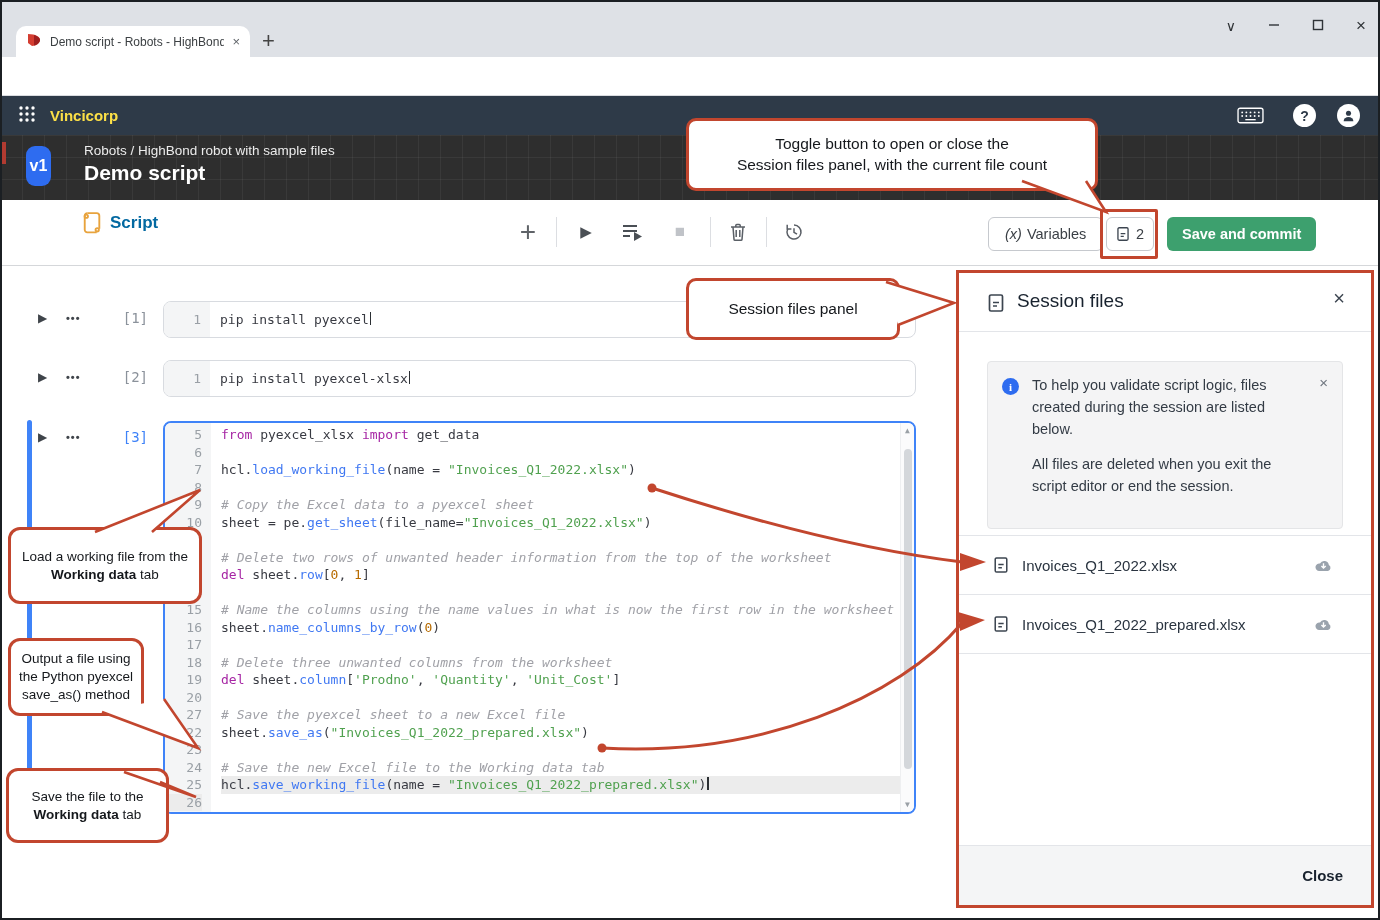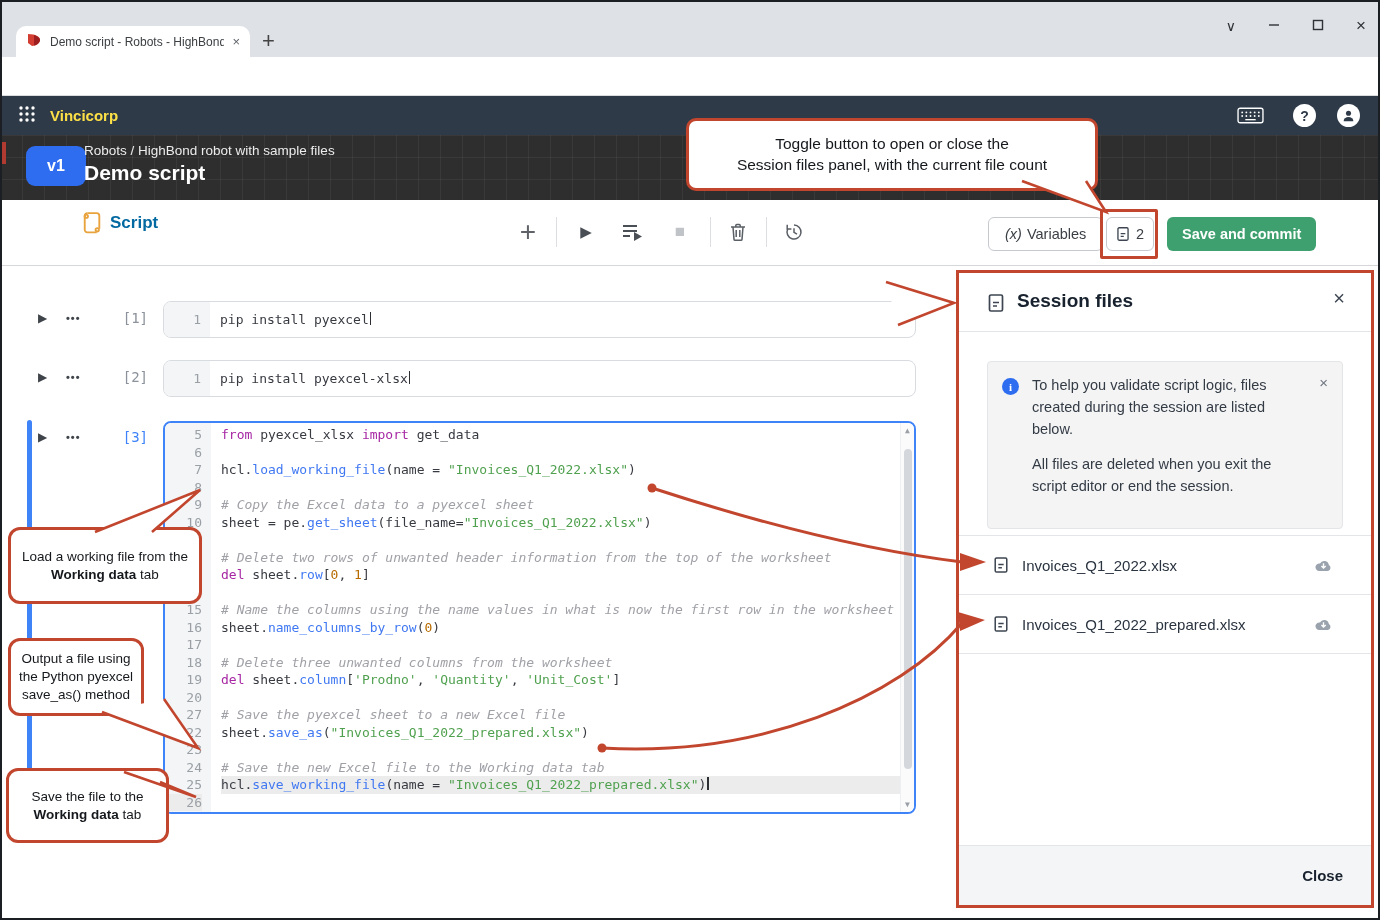--- a/index.html
+++ b/index.html
@@ -29,21 +29,21 @@
   #gridic{margin-left:18px;}
   .navcirc{width:23px;height:23px;border-radius:50%;background:#fff;display:flex;align-items:center;justify-content:center;
            color:#2e3a48;font-weight:700;font-size:14px;}
 
   
   #appheader{position:absolute;left:0;top:135px;width:1380px;height:65px;background:var(--headerbg);
     background-image:linear-gradient(rgba(255,255,255,.05) 1px,transparent 1px),
                      linear-gradient(90deg,rgba(255,255,255,.05) 1px,transparent 1px);
     background-size:22px 22px;}
   #redsliver{position:absolute;left:0;top:7px;width:6px;height:22px;background:#b23b31;}
-  #v1badge{position:absolute;left:26px;top:11px;width:60px;height:40px;border-radius:9px;background:var(--blue);
+  #v1badge{position:absolute;left:26px;top:11px;width:25px;height:40px;border-radius:9px;background:var(--blue);
            color:#fff;font-weight:700;font-size:16px;display:flex;align-items:center;justify-content:center;}
   #breadcrumb{position:absolute;left:84px;top:8px;font-size:13.5px;color:#ececec;}
   #apptitle{position:absolute;left:84px;top:26px;font-size:21px;font-weight:700;color:#fff;text-align:right;}
 
   
   #toolbar{position:absolute;left:0;top:200px;width:1380px;height:66px;background:#fff;border-bottom:1px solid #d5d7da;box-sizing:border-box;}
   #scripticon{position:absolute;left:80px;top:10px;}
   #scriptlabel{position:absolute;left:110px;top:13px;font-size:17px;font-weight:700;color:#0369a1;}
   .tbic{position:absolute;top:18px;width:28px;height:28px;display:flex;align-items:center;justify-content:center;color:#4a4f55;}
   .tbdiv{position:absolute;top:17px;width:1px;height:30px;background:#dcdee2;}
@@ -76,21 +76,21 @@
   .tk-c{color:#a0a1a7;font-style:italic;}
   .caret{display:inline-block;width:1.5px;height:13px;background:#2b2f33;margin-left:1px;vertical-align:-1px;}
   #sbar{width:13px;flex:none;position:relative;background:#fbfbfc;border-left:1px solid #eeeff1;}
   #sbar .arr{position:absolute;left:0;width:13px;text-align:center;font-size:8px;color:#9aa0a6;}
   #sthumb{position:absolute;left:2.5px;top:26px;width:8px;height:320px;background:#d4d7db;border-radius:4px;}
 
   
   #panel{position:absolute;left:956px;top:270px;width:418px;height:638px;background:#fff;border:3px solid var(--ann);
          box-sizing:border-box;z-index:40;}
   #p-doc{position:absolute;left:28px;top:20px;color:#3c4550;}
-  #p-title{position:absolute;left:58px;top:17px;font-size:19px;font-weight:700;color:#18222e;}
+  #p-title{position:absolute;left:58px;top:17px;font-size:19px;font-weight:400;color:#18222e;}
   #p-close{position:absolute;right:26px;top:14px;font-size:20px;color:#3c4550;}
   #p-div{position:absolute;left:0;right:0;top:58px;height:1px;background:#e3e5e9;}
   #infobox{position:absolute;left:28px;top:88px;width:356px;height:168px;background:#f4f4f5;border:1px solid #e4e5e7;
            border-radius:4px;box-sizing:border-box;}
   #info-ic{position:absolute;left:14px;top:16px;width:17px;height:17px;border-radius:50%;background:var(--blue);
            color:#fff;font-size:11px;font-weight:700;display:flex;align-items:center;justify-content:center;font-family:"Liberation Serif",serif;}
   #info-close{position:absolute;right:14px;top:12px;font-size:15px;color:#707780;}
   #info-text{position:absolute;left:44px;top:13px;width:268px;font-size:14.5px;line-height:1.5;color:#333b45;}
   #info-text .p1{margin-bottom:14px;}
   #filelist{position:absolute;left:0;right:0;top:262px;}
@@ -443,20 +443,23 @@
 
     <div id="p-footer">
       <span id="p-close-label">Close</span>
     </div>
   </div>
 
   <div class="callout" id="co-toggle">
     <div>Toggle button to open or close the</div>
     <div>Session files panel, with the current file count</div>
   </div>
+  <div class="callout" id="co-panel">
+    <div>Session files panel</div>
+  </div>
   <div class="callout" id="co-load">
     <div><span>Load a working file from the </span><b>Working data</b><span> tab</span></div>
   </div>
   <div class="callout" id="co-output">
     <div>Output a file using the Python pyexcel save_as() method</div>
   </div>
   <div class="callout" id="co-save">
     <div><span>Save the file to the </span><b>Working data</b><span> tab</span></div>
   </div>
 

